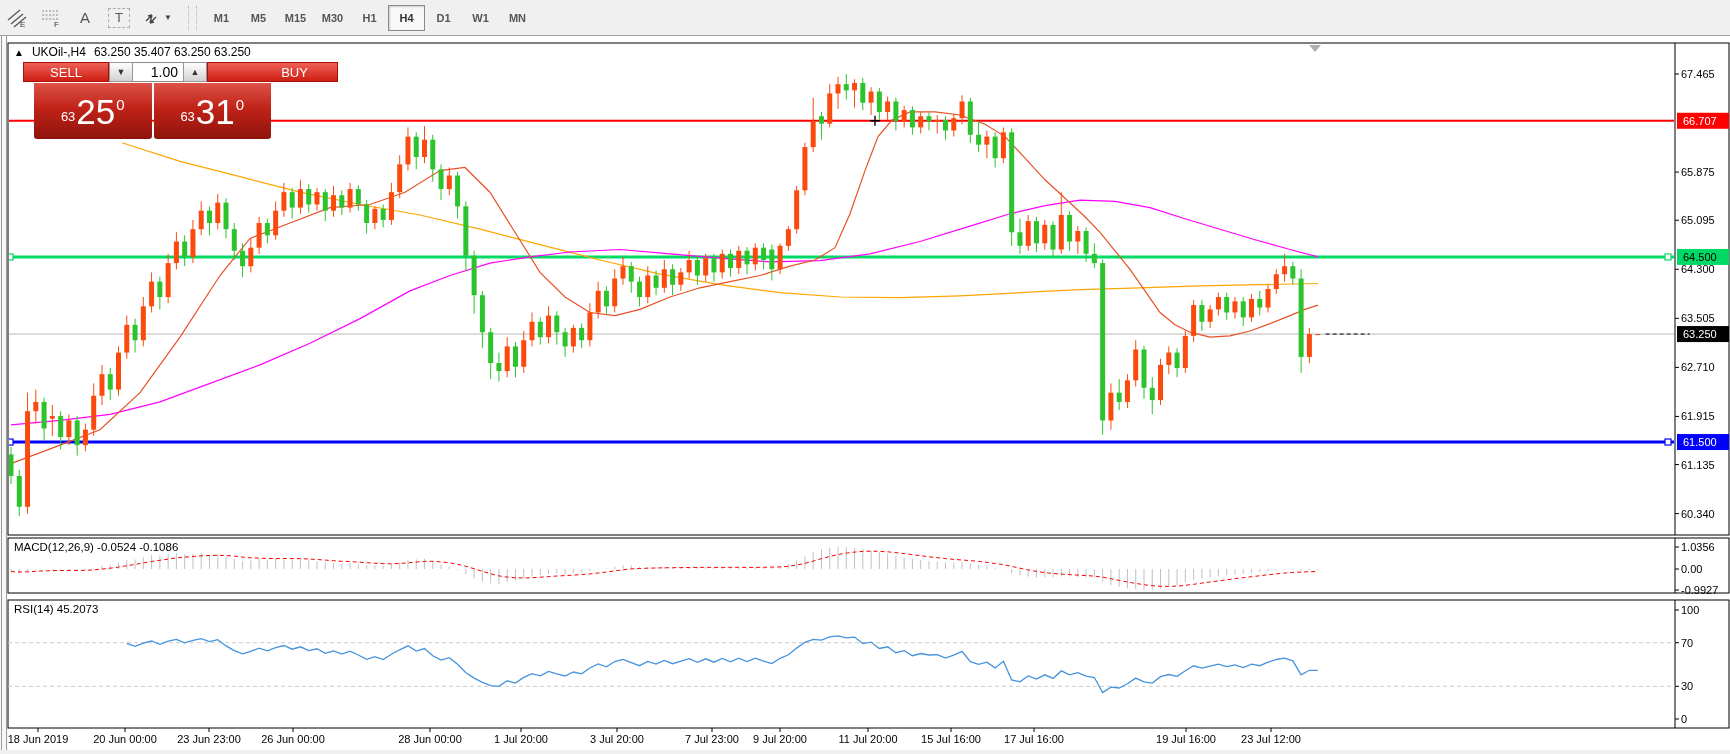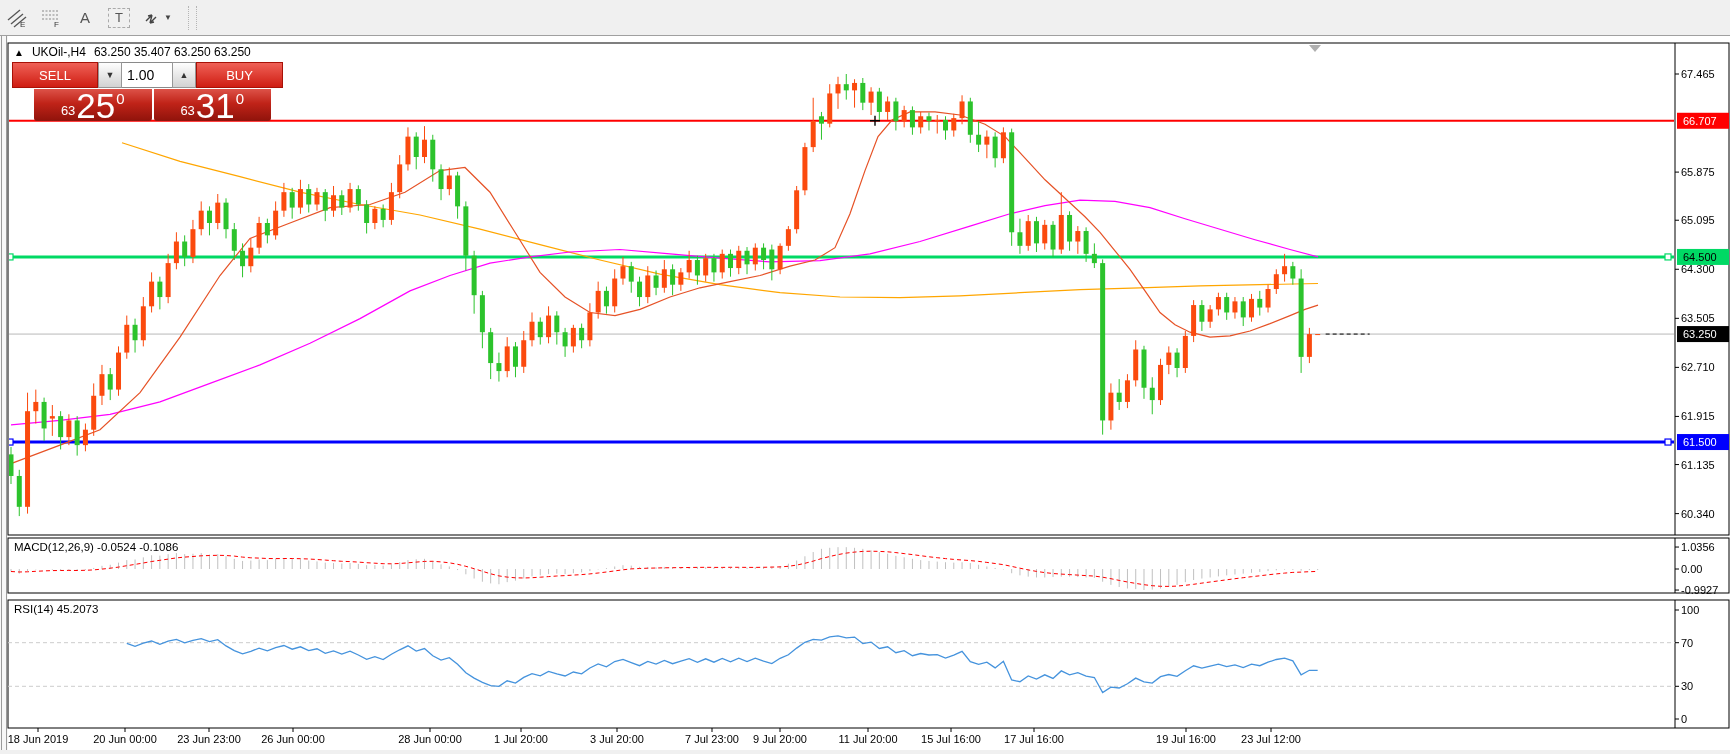--- a/index.html
+++ b/index.html
@@ -12,29 +12,29 @@
            color:#444;font-size:13px;}
   .tb-sep{width:7px;height:24px;margin:0 6px 0 10px;border-left:1px dotted #b5b5b5;border-right:1px dotted #b5b5b5;}
   .tf-btn{min-width:27px;padding:0 4px;height:24px;display:flex;align-items:center;justify-content:center;
           font-size:11px;font-weight:bold;color:#555;background:transparent;border:1px solid transparent;}
   .tf-btn.sel{background:#f8f8f8;border:1px solid #8a8a8a;box-shadow:inset 1px 1px 2px rgba(0,0,0,.18);color:#333;}
   
   #chart-title{position:absolute;left:14px;top:45px;font-size:12px;color:#000;display:flex;gap:8px;align-items:center;}
   #chart-title .tri{font-size:10px;}
   
   #trade-panel{position:absolute;left:12px;top:62px;width:259px;}
-  #tp-row1{display:flex;height:26px;}
+  #tp-row1{display:flex;height:20px;margin-left:11px;}
   .tp-btn{flex:0 0 84px;display:flex;align-items:center;justify-content:center;color:#fff;font-size:13px;
           background:linear-gradient(#ef6157,#cf1d12);border:1px solid #a81107;}
-  .tp-btn.buy{flex:0 0 85px;}
+  .tp-btn.buy{flex:0 0 85px;padding-left:44px;}
   .spin-btn{flex:0 0 22px;background:linear-gradient(#fefefe,#d2d2d2);border:1px solid #979797;
             display:flex;align-items:center;justify-content:center;font-size:9px;color:#333;}
   #vol-input{flex:1 1 auto;width:40px;border:1px solid #8a8a8a;border-left:none;border-right:none;
-             font-size:14px;padding:0 5px;font-family:"Liberation Sans",sans-serif;}
-  #tp-row2{display:flex;margin-top:1px;height:32px;gap:2px;margin-left:22px;}
+             text-align:right;font-size:14px;padding:0 5px;font-family:"Liberation Sans",sans-serif;}
+  #tp-row2{display:flex;margin-top:1px;height:56px;gap:2px;margin-left:22px;}
   .tp-price{flex:1 1 50%;background:linear-gradient(#dd5248 0%,#c02318 45%,#8f130b 100%);
             border-radius:0 0 3px 3px;color:#fff;display:flex;align-items:center;justify-content:center;}
   .tp-price .small{font-size:13px;margin-top:10px;}
   .tp-price .big{font-size:35px;line-height:33px;margin:0 1px;}
   .tp-price .sup{font-size:15px;margin-bottom:14px;}
   svg text{font-family:"Liberation Sans",sans-serif;}
 </style>
 </head>
 <body>
 
@@ -64,20 +64,31 @@
     <div class="tb-icon" style="font-size:15px;color:#555;">A</div>
     <div class="tb-icon" style="font-size:13px;color:#555;border:1px dashed #aaa;width:20px;height:18px;margin:0 6px;">T</div>
     <div class="tb-icon" style="width:36px;">
       <svg width="20" height="18" viewBox="0 0 20 18">
         <path d="M4 12 L10 6 M10 6 l-4 1 M10 6 l-1 4" stroke="#444" stroke-width="1.4" fill="none"></path>
         <path d="M8 14 L14 8 M8 14 l4 -1 M8 14 l1 -4" stroke="#444" stroke-width="1.4" fill="none"></path>
       </svg>
       <span style="font-size:8px;color:#444;margin-left:2px;">▼</span>
     </div>
     <div class="tb-sep"></div>
+    <div id="tf-group" style="display:flex;">
+        <div class="tf-btn">M1</div>
+        <div class="tf-btn">M5</div>
+        <div class="tf-btn">M15</div>
+        <div class="tf-btn">M30</div>
+        <div class="tf-btn">H1</div>
+        <div class="tf-btn sel">H4</div>
+        <div class="tf-btn">D1</div>
+        <div class="tf-btn">W1</div>
+        <div class="tf-btn">MN</div>
+      </div>
   </div>
 
   <svg id="chart-svg" width="1730" height="754" style="position:absolute;left:0;top:0;">
       <rect x="0" y="36" width="8" height="718" fill="#f7f7f7"></rect>
       <line x1="1.5" y1="36" x2="1.5" y2="754" stroke="#9a9a9a" stroke-width="1"></line>
       <line x1="6.5" y1="36" x2="6.5" y2="754" stroke="#9a9a9a" stroke-width="1"></line>
       <rect x="0" y="750" width="1730" height="4" fill="#f0f0f0"></rect>
       <rect x="8" y="43" width="1721" height="492" fill="#fff" stroke="#000000" stroke-width="1"></rect>
       <line x1="1675" y1="43" x2="1675" y2="535" stroke="#000000" stroke-width="1"></line>
       <rect x="8" y="538" width="1721" height="55" fill="#fff" stroke="#000000" stroke-width="1"></rect>

